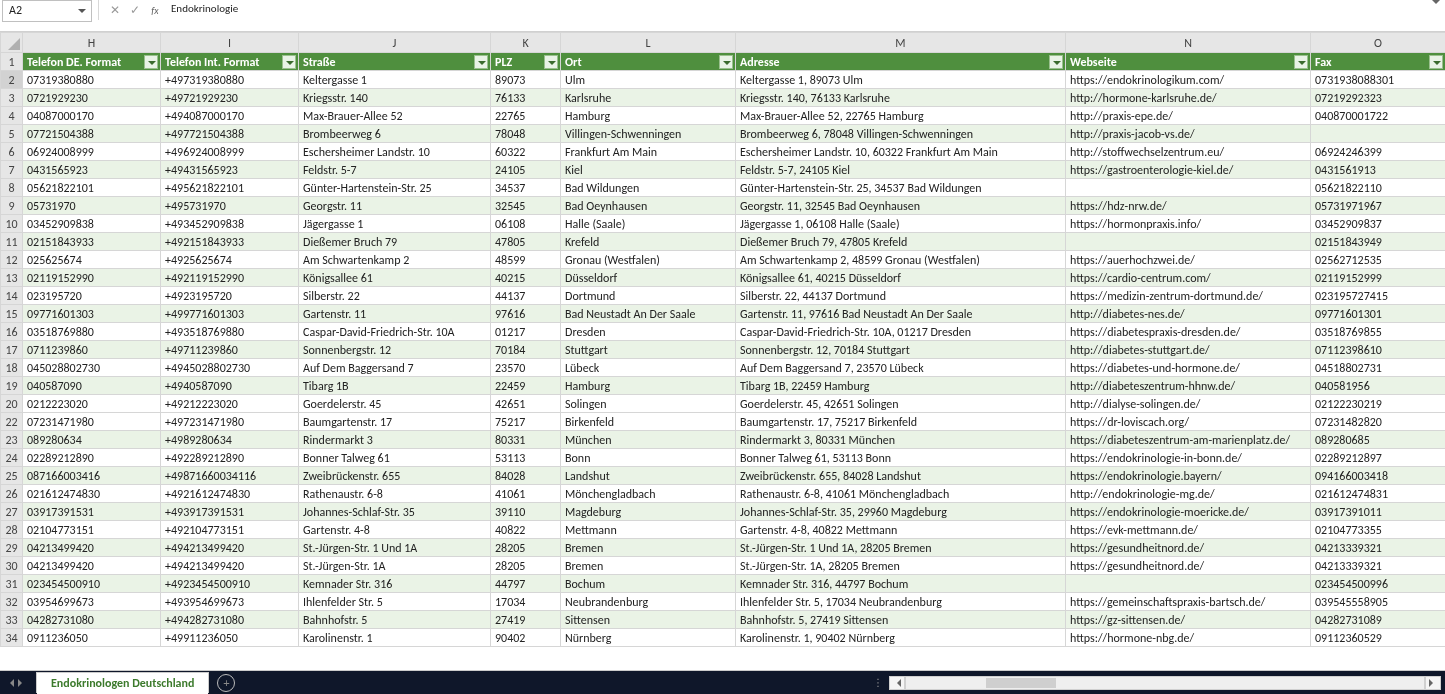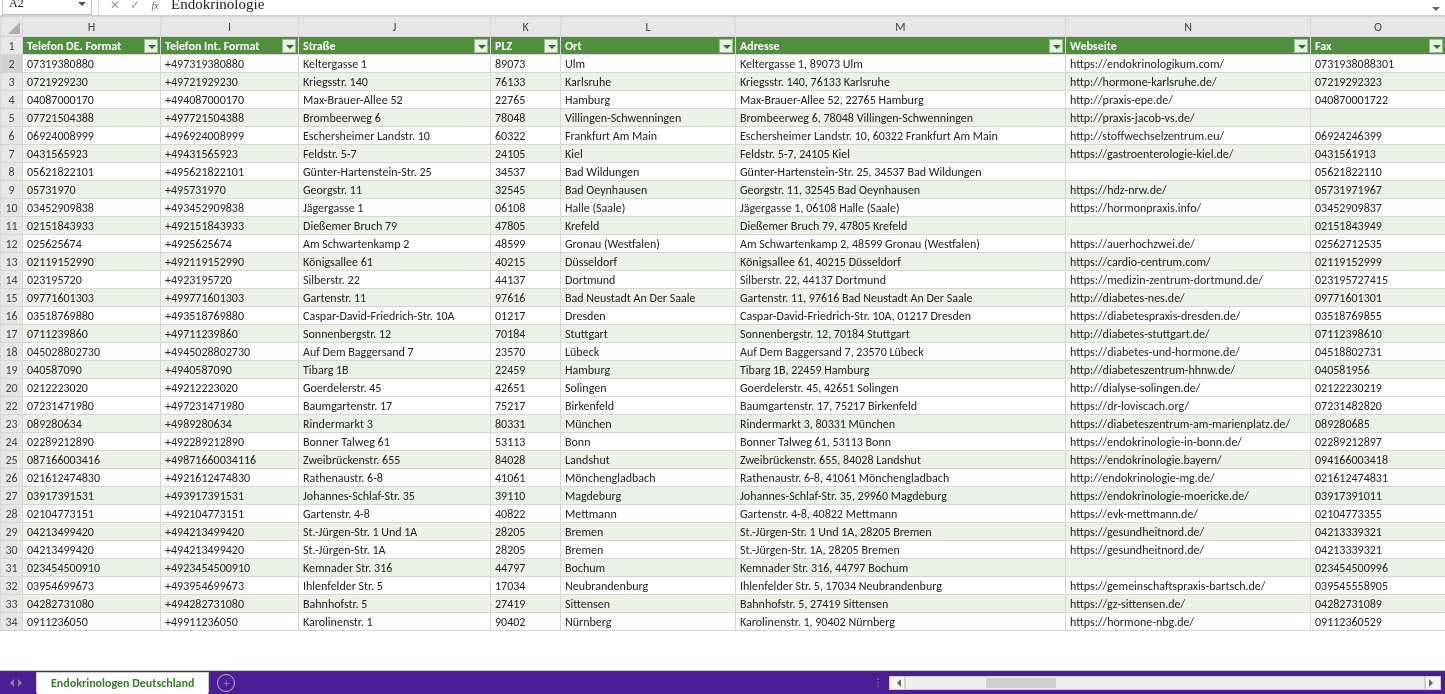--- a/index.html
+++ b/index.html
@@ -1,25 +1,25 @@
 <!DOCTYPE html>
 <html><head>
 <meta charset="utf-8">
 <style>
 * { margin: 0; padding: 0; box-sizing: border-box; }
 body { font-family: Calibri, "Segoe UI", Arial, sans-serif; font-size: 12px; color: #222; background: #fff; overflow: hidden; height: 100vh; display: flex; flex-direction: column; }
 
 
-.formula-bar { display: flex; align-items: flex-end; height: 16px; border-bottom: 1px solid #d0d0d0; background: #fff; font-family: Liberation Serif, serif; }
+.formula-bar { display: flex; align-items: flex-start; height: 32px; border-bottom: 1px solid #d0d0d0; background: #fff; }
 .name-box { width: 90px; height: 22px; border: 1px solid #c0c0c0; margin-left: 2px; padding: 2px 18px 2px 6px; position: relative; background: #fff; }
 .name-box::after { content: ""; position: absolute; right: 5px; top: 8px; border: 4px solid transparent; border-top-color: #555; }
 .fb-sep { width: 1px; height: 20px; background: #d8d8d8; margin: 0 6px; }
 .fb-btn { width: 20px; height: 20px; display: flex; align-items: center; justify-content: center; color: #999; font-size: 12px; }
 .fx { font-style: italic; color: #666; font-size: 10px; }
-.formula-input { flex: 1; padding: 2px 6px; font-size: 15px; }
+.formula-input { flex: 1; padding: 2px 6px; font-size: 11px; }
 .fb-expand { width: 18px; display:flex; align-items:center; justify-content:center; color:#666;}
 .fb-expand::before{content:"";border:4px solid transparent;border-top-color:#666;}
 
 
 .grid-wrap { flex: 1; overflow: hidden; position: relative; }
 table.grid { border-collapse: collapse; table-layout: fixed; width: 1445px; }
 .grid th, .grid td { border: 1px solid #d6d6d6; height: 18px; padding: 0 4px; white-space: nowrap; overflow: hidden; text-overflow: clip; }
 .grid td { font-size: 12px; }
 th.col-head { background: #e6e6e6; color: #444; font-weight: normal; text-align: center; height: 20px; position: relative; font-size: 12px;}
 th.row-head { background: #e6e6e6; color: #444; font-weight: normal; text-align: center; width: 22px; font-size: 12px;}
@@ -30,21 +30,21 @@
 
 tr.tbl-head td { background: #4f8f3e; color: #ffffff; font-weight: bold; position: relative; padding-right: 18px; }
 tr.tbl-head td .filter { position: absolute; right: 2px; top: 2px; width: 14px; height: 14px; background: #e9f3e6; border: 1px solid #9ac08e; }
 tr.tbl-head td .filter::before { content: ""; position: absolute; left: 3px; top: 5px; border: 4px solid transparent; border-top-color: #3a6b2d; }
 
 
 tr.band td { background: #eaf3e6; }
 tr.noband td { background: #ffffff; }
 
 
-.tab-bar { display:flex; align-items:center; height:24px; background:#4c1d95; border-top:1px solid #ccc;justify-content:flex-end;}
+.tab-bar { display:flex; align-items:center; height:24px; background:#0f172a; border-top:1px solid #ccc;justify-content:flex-end;}
 .tab-nav { display:flex; align-items:center; padding:0 6px; gap:4px;}
 .tab-nav span{ width:0;height:0;border:4px solid transparent;}
 .tab-nav .l{border-right-color:#888;}
 .tab-nav .r{border-left-color:#888;}
 .sheet-tab { background:#fff; border:1px solid #ccc; border-bottom:none; padding:3px 14px; font-weight:bold; color:#3c7a2c; margin-left:4px; position:relative;}
 .sheet-tab::after{content:"";position:absolute;left:0;right:0;bottom:-1px;height:2px;background:#fff;}
 .add-sheet { width:18px;height:18px;border:1px solid #bbb;border-radius:50%;margin-left:8px;display:flex;align-items:center;justify-content:center;color:#888;font-size:12px;}
 .hscroll-stub{ flex:1; display:flex; justify-content:flex-end; align-items:center; padding-right:4px;}
 .hscroll-track{ width:520px; height:14px; background:#efefef; border:1px solid #d0d0d0; position:relative;}
 .hscroll-thumb{ position:absolute; left:80px; width:70px; top:1px; bottom:1px; background:#cfcfcf;}

